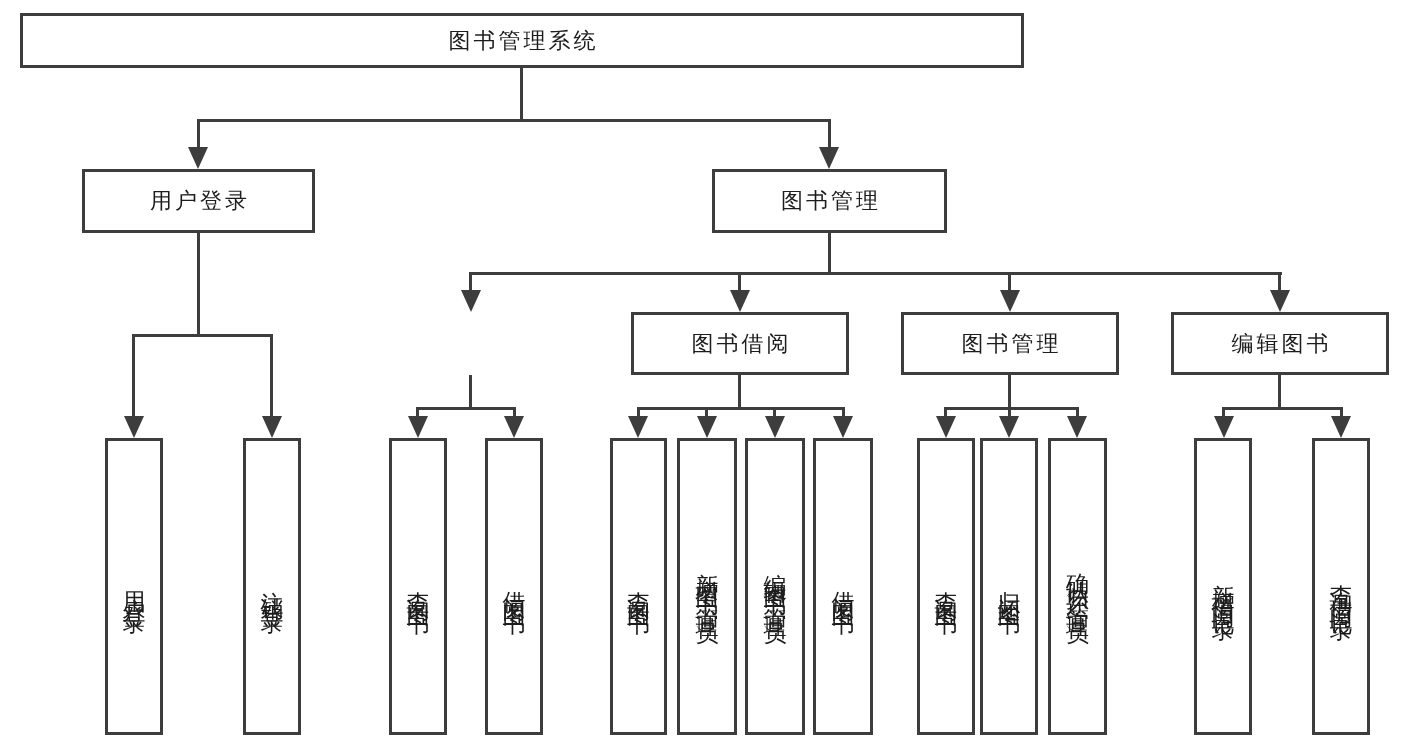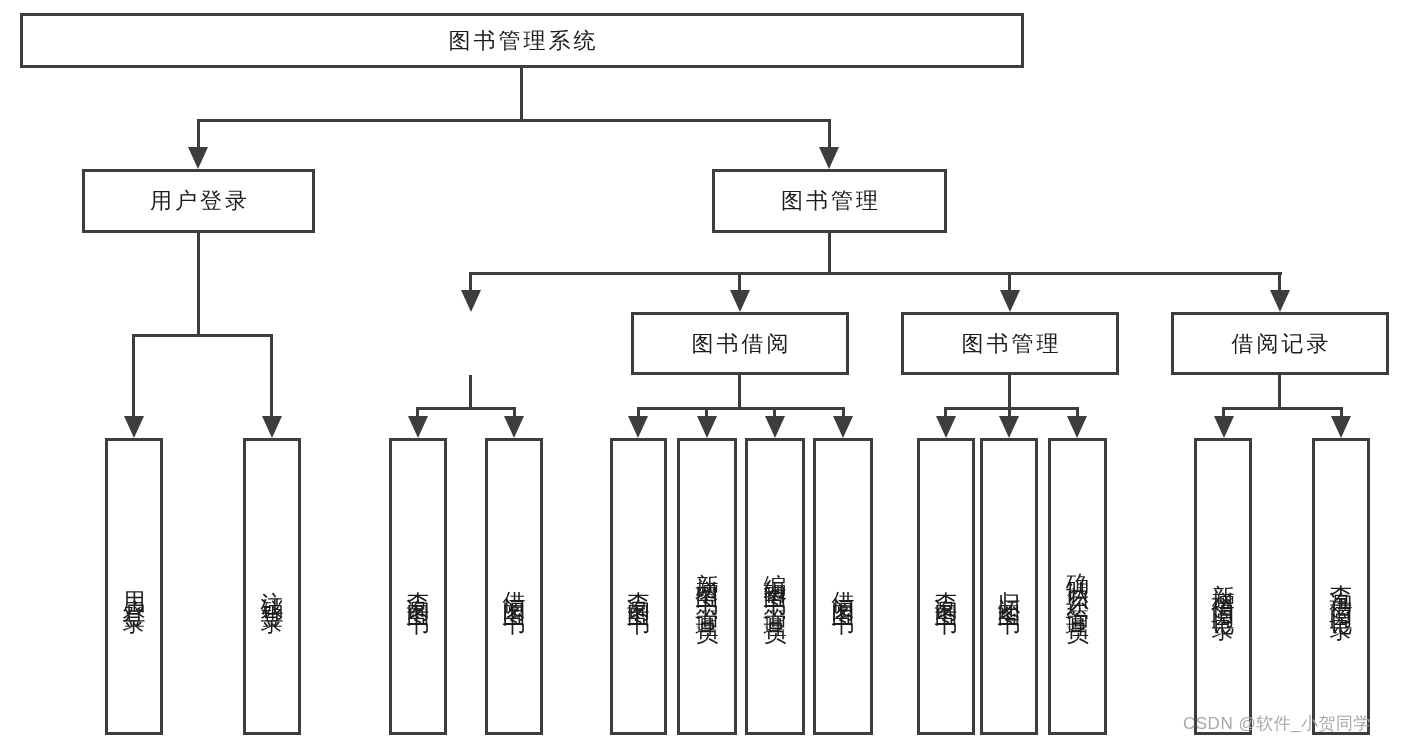--- a/index.html
+++ b/index.html
@@ -100,21 +100,21 @@
   <div class="line" style="left:1278px;top:272px;width:3px;height:20px;"></div>
   <div class="arrow" style="left:1270px;top:290px;"></div>
 
   <div class="box" style="left:631px;top:312px;width:218px;height:63px;">
     <span class="hlabel">图书借阅</span>
   </div>
   <div class="box" style="left:901px;top:312px;width:218px;height:63px;">
     <span class="hlabel">图书管理</span>
   </div>
   <div class="box" style="left:1171px;top:312px;width:218px;height:63px;">
-    <span class="hlabel">借阅记录</span>
+    <span class="hlabel">编辑图书</span>
   </div>
 
   <div class="line" style="left:469px;top:375px;width:3px;height:34px;"></div>
   <div class="line" style="left:416px;top:407px;width:100px;height:3px;"></div>
   <div class="line" style="left:416px;top:407px;width:3px;height:11px;"></div>
   <div class="arrow" style="left:408px;top:416px;"></div>
   <div class="line" style="left:513px;top:407px;width:3px;height:11px;"></div>
   <div class="arrow" style="left:504px;top:416px;"></div>
 
   <div class="line" style="left:738px;top:375px;width:3px;height:34px;"></div>
@@ -181,15 +181,14 @@
     <span class="vlabel">确认归还（管理员）</span>
   </div>
 
   <div class="box" style="left:1194px;top:438px;width:58px;height:297px;">
     <span class="vlabel">新增借阅记录</span>
   </div>
   <div class="box" style="left:1312px;top:438px;width:58px;height:297px;">
     <span class="vlabel">查询借阅记录</span>
   </div>
 
-  <div class="watermark">CSDN @软件_小贺同学</div>
 
 </div>
 
 </body></html>

